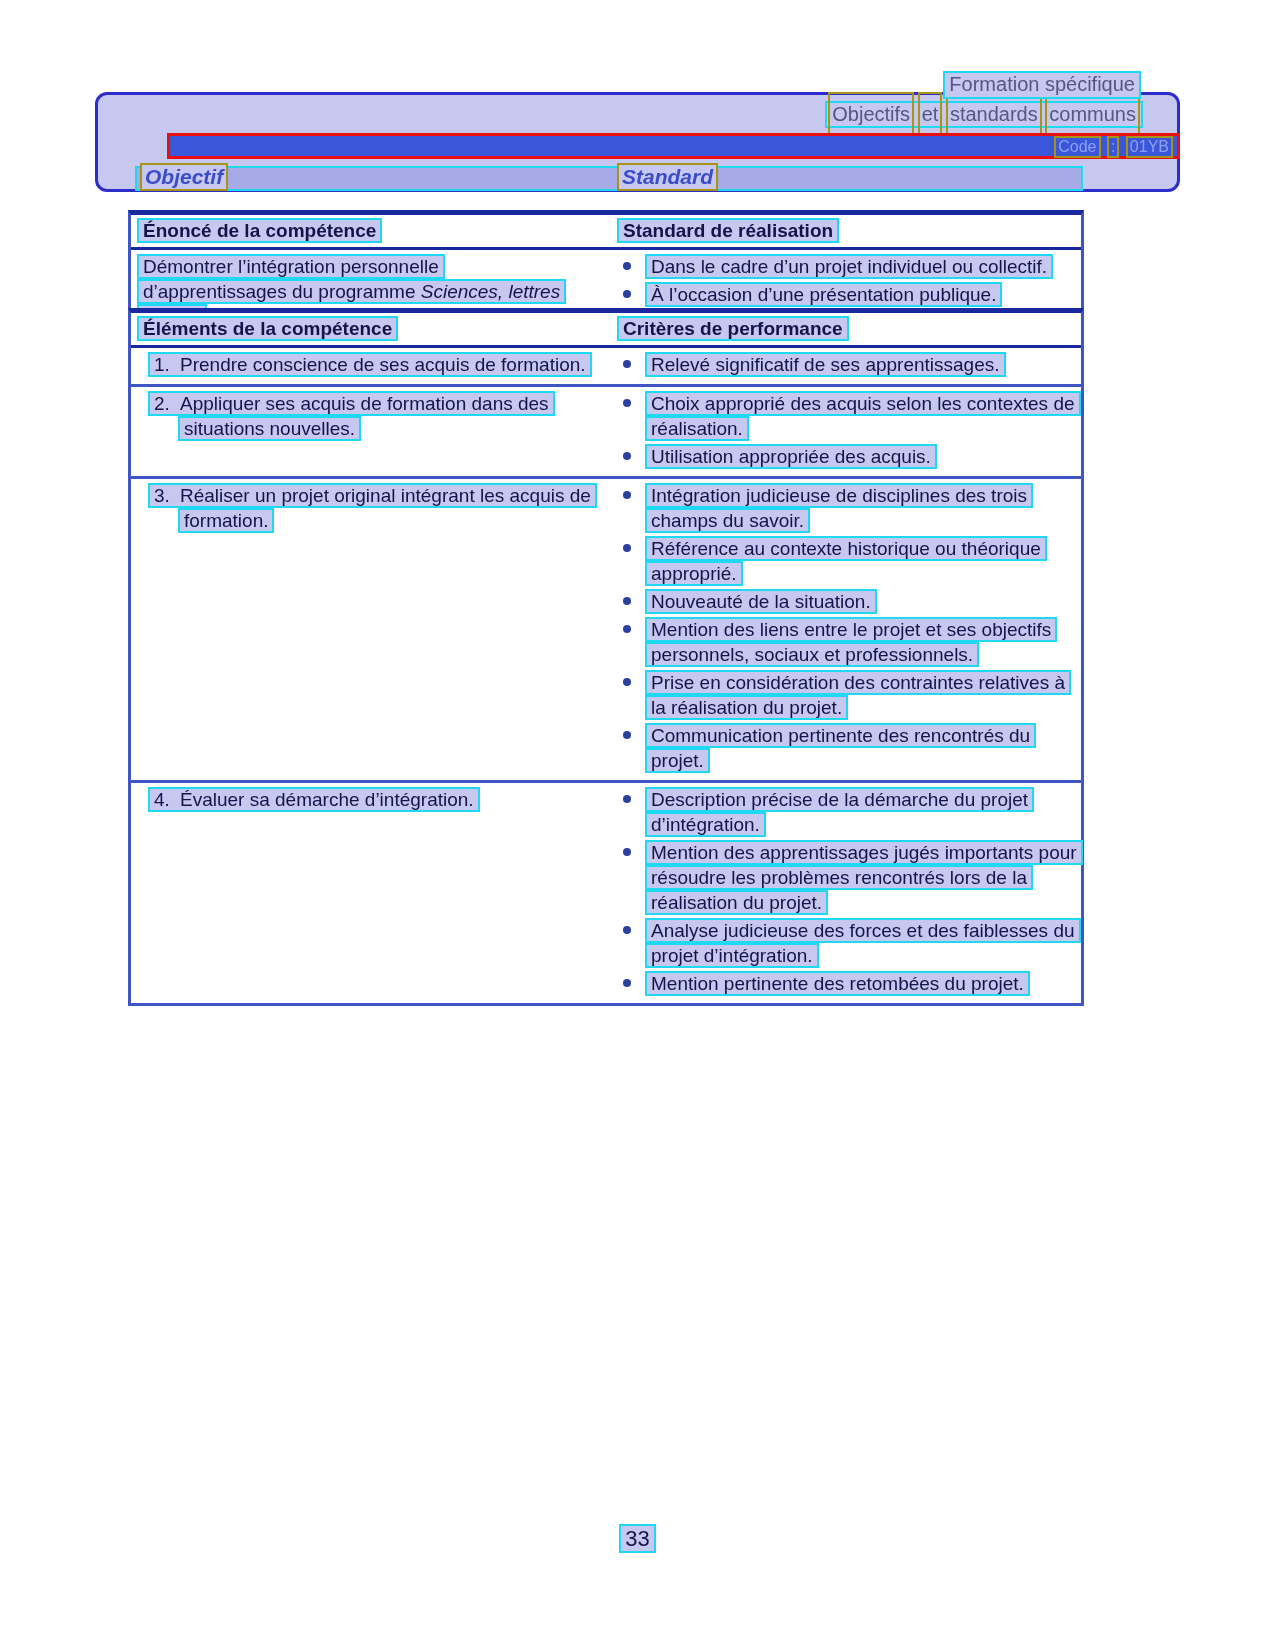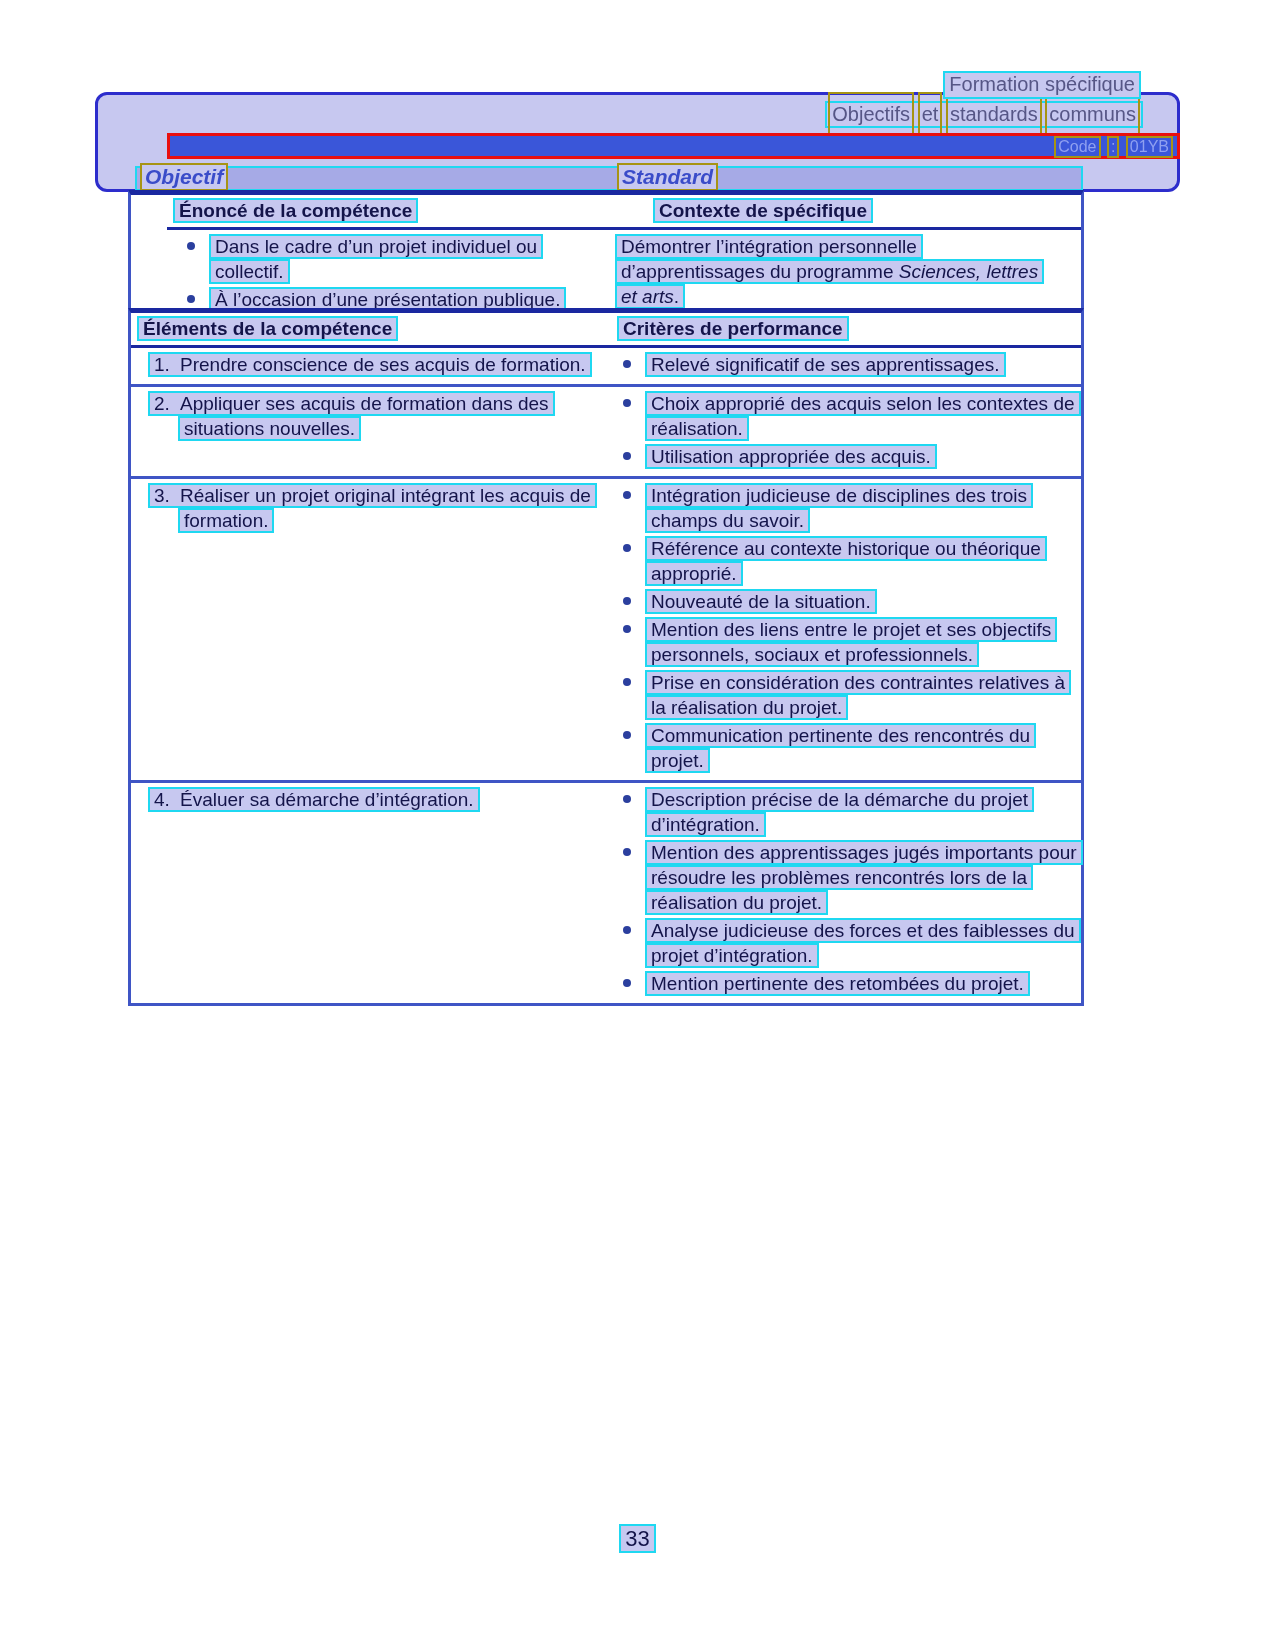--- a/index.html
+++ b/index.html
@@ -53,21 +53,21 @@
   .colhead{position:absolute;top:-3px;font-style:italic;font-weight:bold;font-size:21px;line-height:23px;color:var(--col_header_blue);}
   .colhead.obj{left:3px;}
   .colhead.std{left:480px;}
   .wbox-ol{border:2px solid var(--olive);background:var(--lavender);padding:0 3px 1px;}
 
   
   .dtable{
     position:absolute;left:128px;width:956px;background:#ffffff;
     border:3px solid var(--table_border);border-top:5px solid var(--navy_line);
   }
-  .t1{top:190px;padding-left:36px;}
+  .t1{top:210px;}
   .t2{top:308px;}
   .trow{display:flex;align-items:flex-start;padding:4px 0 7px;font-size:19px;line-height:25px;}
   .trow.thead{padding:3px 0 4px;border-bottom:3px solid var(--navy_line);}
   .trow.sep{border-top:3px solid var(--table_border);}
   .cell{min-height:1px;}
   .cell.left{flex:0 0 472px;width:472px;padding-left:6px;}
   .cell.right{flex:1 1 auto;padding-right:4px;}
   .cell.right.hpad{padding-left:14px;}
 
   .para{width:430px;}
@@ -99,30 +99,30 @@
       <span class="colhead std"><span class="wbox-ol">Standard</span></span>
     </div>
   </div>
 
   <div class="dtable t1">
     <div class="trow thead">
       <div class="cell left">
         <span class="hl bold">Énoncé de la compétence</span>
       </div>
       <div class="cell right hpad">
-        <span class="hl bold">Contexte de spécifique</span>
+        <span class="hl bold">Standard de réalisation</span>
       </div>
     </div>
     <div class="trow">
+      <div class="cell left">
+        <p class="para"><span class="hl"><span>Démontrer l’intégration personnelle d’apprentissages du programme </span><i>Sciences, lettres et arts</i><span>.</span></span></p>
+      </div>
       <div class="cell right">
         <div class="bullet"><span class="dot"></span><span class="hl">Dans le cadre d’un projet individuel ou collectif.</span></div>
         <div class="bullet"><span class="dot"></span><span class="hl">À l’occasion d’une présentation publique.</span></div>
-      </div>
-      <div class="cell left">
-        <p class="para"><span class="hl"><span>Démontrer l’intégration personnelle d’apprentissages du programme </span><i>Sciences, lettres et arts</i><span>.</span></span></p>
       </div>
     </div>
   </div>
 
   <div class="dtable t2">
     <div class="trow thead">
       <div class="cell left">
         <span class="hl bold">Éléments de la compétence</span>
       </div>
       <div class="cell right hpad">

